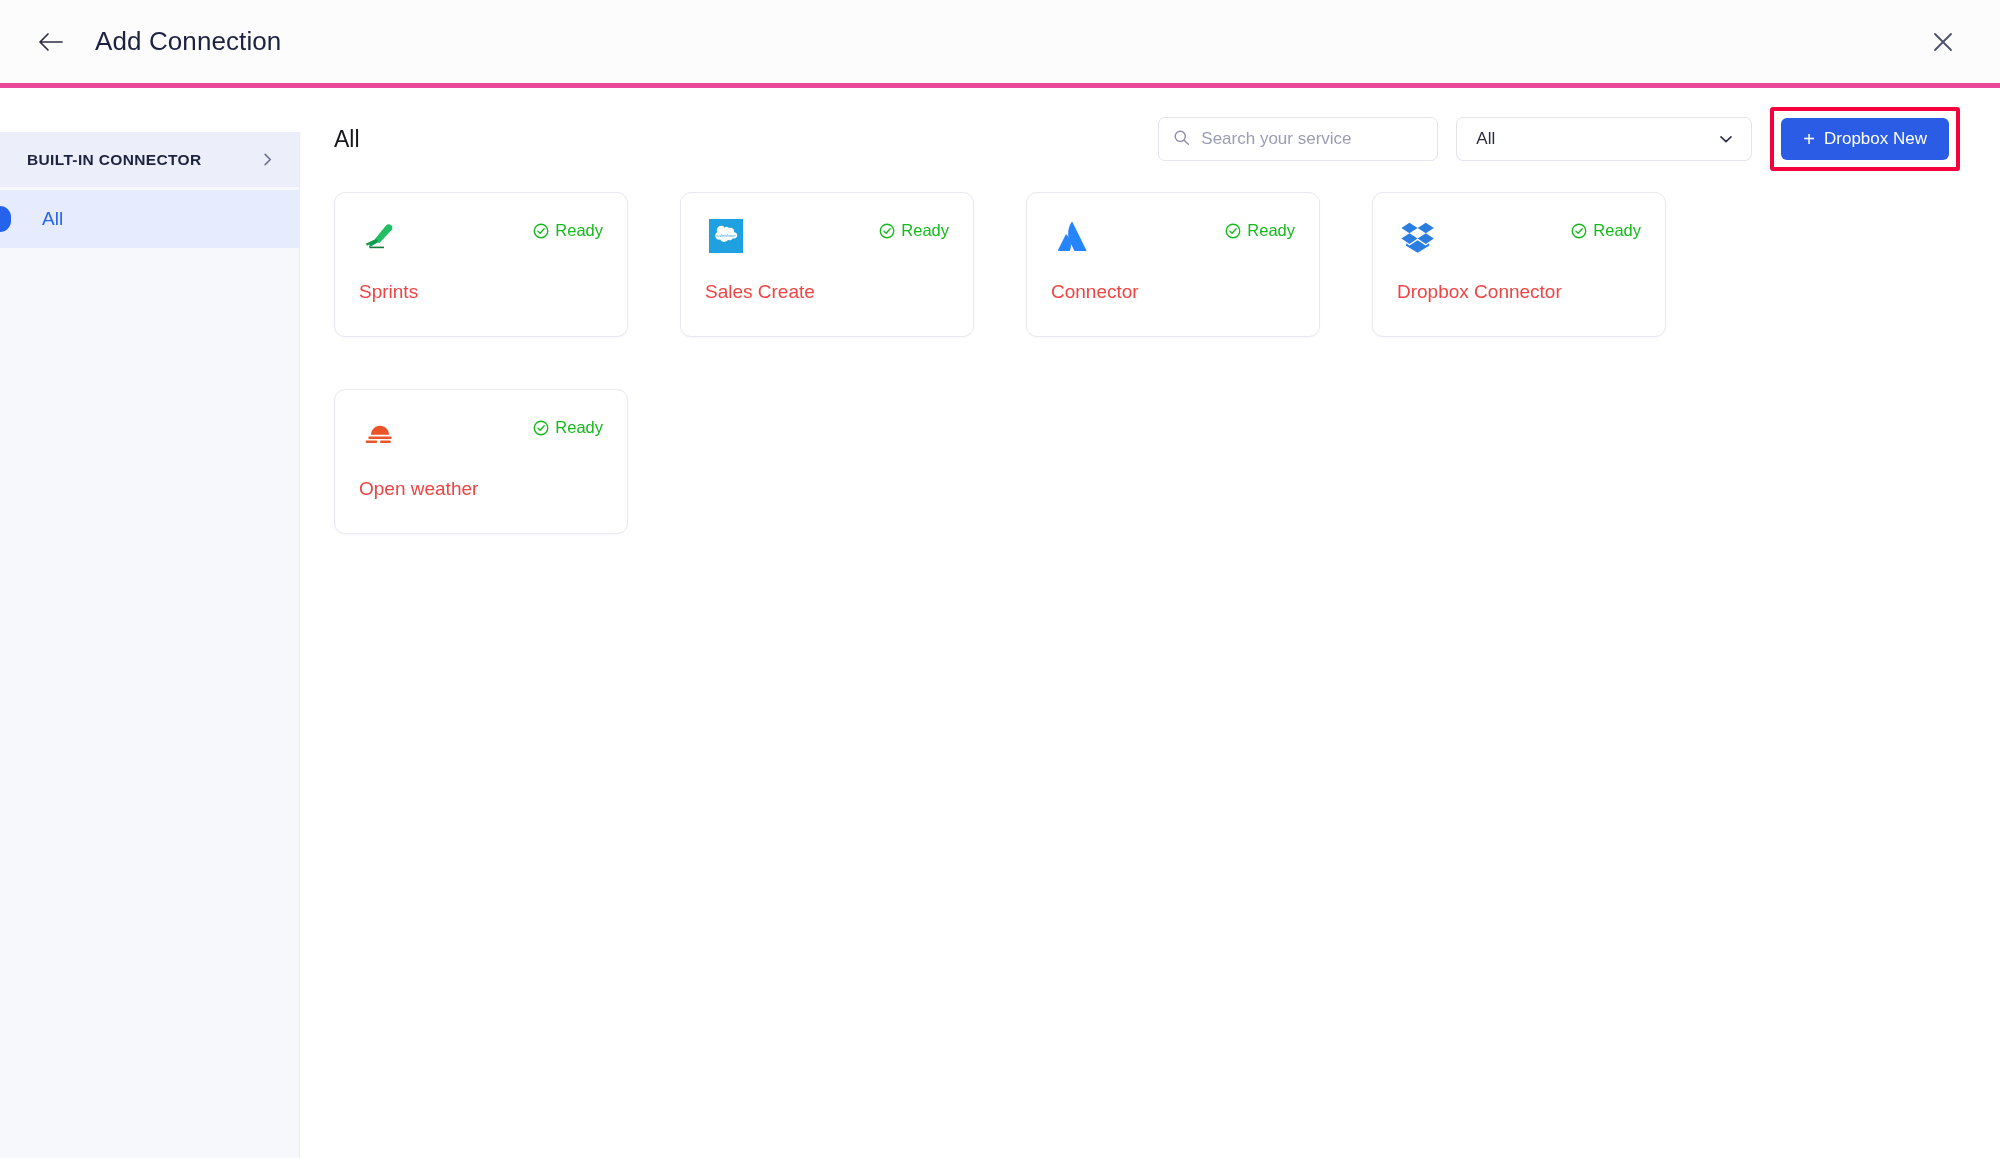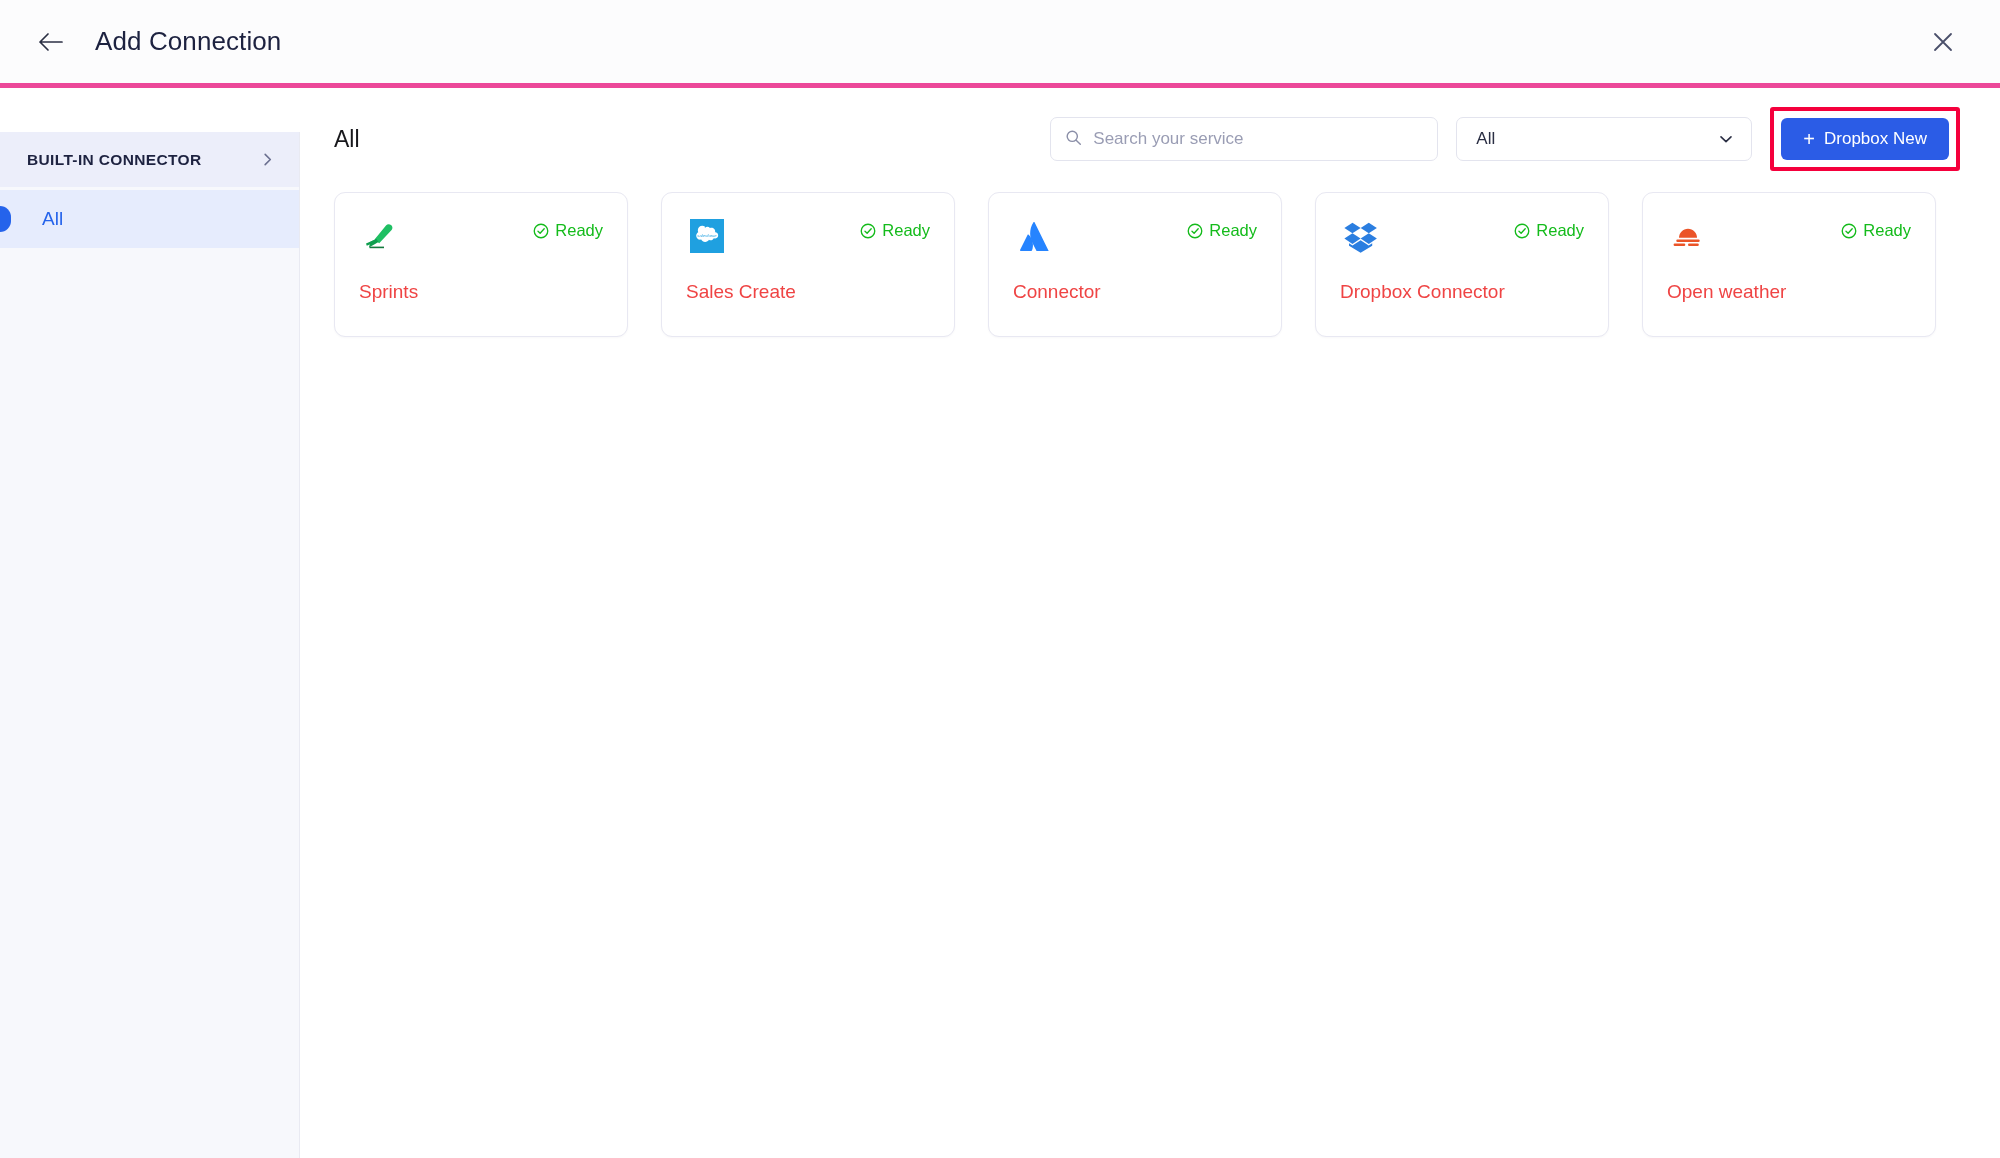--- a/index.html
+++ b/index.html
@@ -154,21 +154,21 @@
     white-space: nowrap;
   }
   .toolbar-right {
     margin-left: auto;
     display: flex;
     align-items: center;
     gap: 18px;
   }
 
   .search-box {
-    width: 388px;
+    width: 280px;
     height: 44px;
     border: 1px solid #e3e4ee;
     border-radius: 7px;
     background: #fff;
     display: flex;
     align-items: center;
     padding: 0 14px;
     gap: 11px;
   }
   .search-box svg { flex: none; }
@@ -220,21 +220,21 @@
     align-items: center;
     gap: 9px;
     cursor: pointer;
     white-space: nowrap;
   }
   .create-plus { font-size: 20px; line-height: 1; }
 
   
   .cards {
     display: flex;
-    gap: 33px;
+    gap: 52px;
     flex-wrap: wrap;
     padding-top: 2px;
   }
   .card {
     width: 294px;
     height: 145px;
     border: 1px solid #e8e8f2;
     border-radius: 11px;
     background: #ffffff;
     padding: 22px 24px 0 24px;

